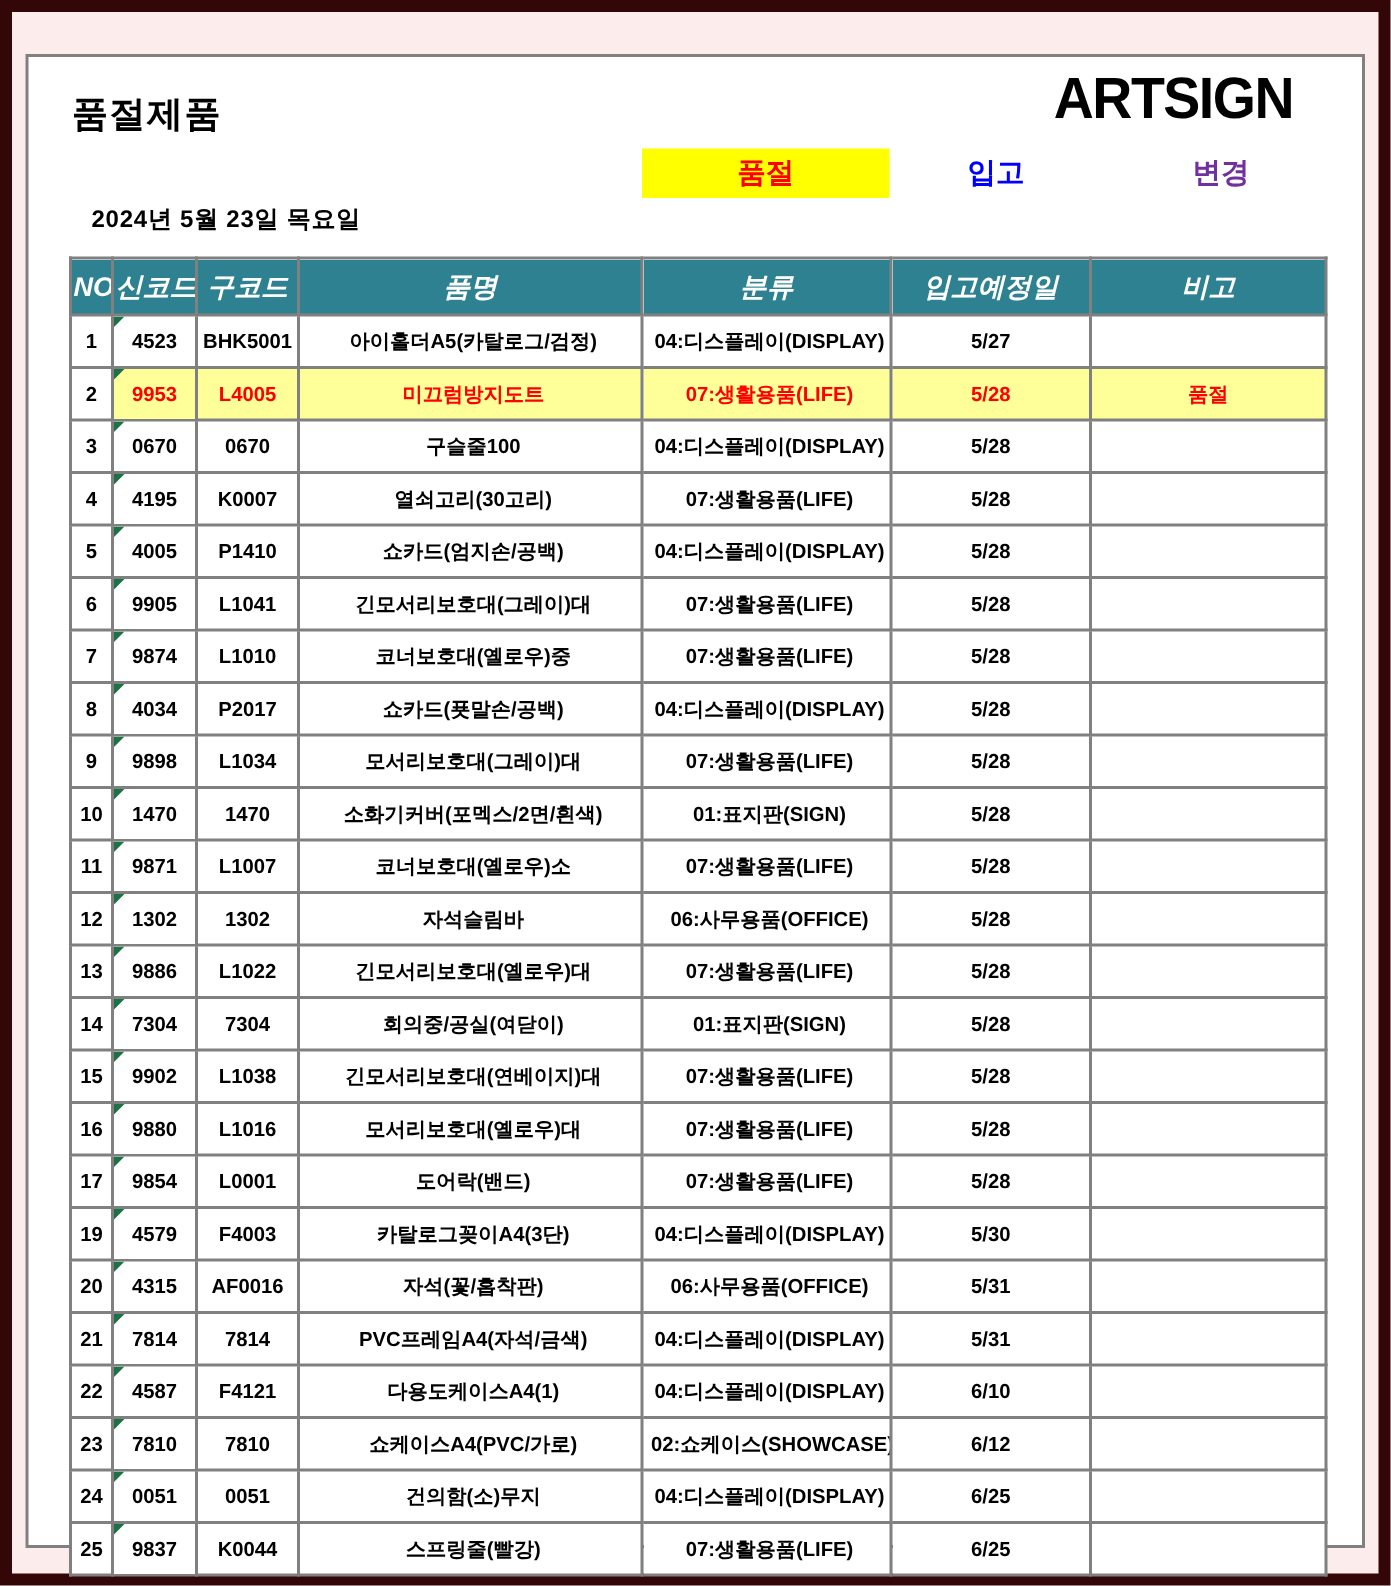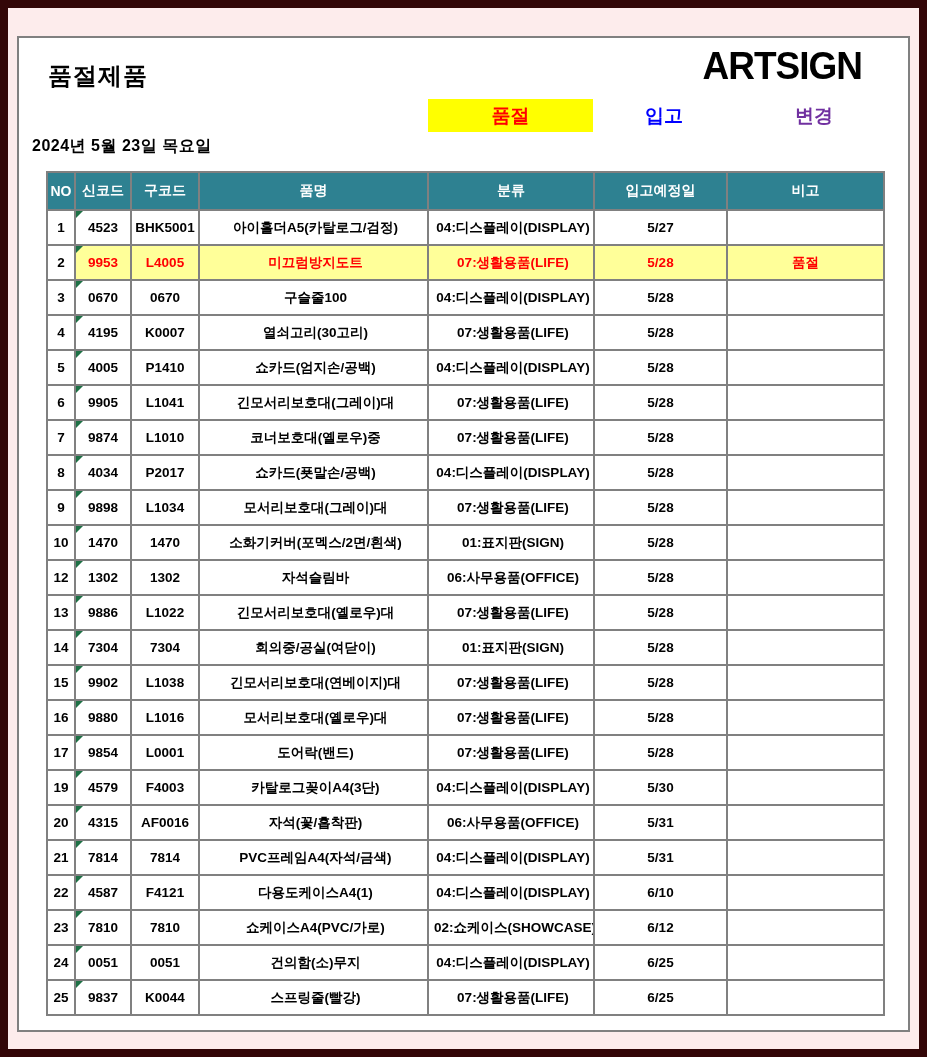--- a/index.html
+++ b/index.html
@@ -10,32 +10,32 @@
     font-weight:bold;color:#000;
   }
   .pink-frame{position:absolute;left:8px;top:8px;right:8px;bottom:8px;background:var(--frame_bg,#FDECEC);}
   .panel{position:absolute;left:9px;top:9px;right:9px;bottom:17px;background:#fff;border:2px solid #808080;margin-top:19px;}
   .page-title{position:absolute;left:29px;top:22px;font-size:24px;letter-spacing:1px;}
   .logo{position:absolute;right:46px;top:7px;font-size:37px;letter-spacing:-1px;transform:scaleY(1.05);}
   .legend-chip{position:absolute;top:61px;height:33px;line-height:33px;text-align:center;font-size:19px;}
   .legend-soldout{left:409px;width:165px;background:var(--legend_soldout_bg,#FFFF00);color:var(--legend_soldout_text,#FF0000);}
   .legend-incoming{left:585px;width:120px;color:var(--legend_incoming_text,#0000FF);}
   .legend-changed{left:735px;width:120px;color:var(--legend_changed_text,#7030A0);}
-  .date-line{position:absolute;left:13px;top:98px;font-size:16px;letter-spacing:0.5px;}
+  .date-line{position:absolute;left:42px;top:98px;font-size:16px;letter-spacing:0.5px;}
   table.sheet{
     position:absolute;left:27px;top:133px;width:837px;
     border-collapse:collapse;table-layout:fixed;
   }
   table.sheet th,table.sheet td{
     border:2px solid var(--grid_border,#808080);
     overflow:hidden;white-space:nowrap;
   }
   table.sheet th{
     height:34px;background:var(--header_bg,#2E8191);color:#fff;
-    font-size:14px;font-weight:bold;text-align:center;
+    font-size:18px;font-weight:bold;text-align:center;font-style:italic;
   }
   table.sheet td{
     height:31px;font-size:13.5px;font-weight:bold;background:#fff;
   }
   td.c{text-align:center;}
   td.l{text-align:center;padding-left:5px;}
   td.code-cell{position:relative;text-align:center;}
   .tri{
     position:absolute;top:0;left:0;width:0;height:0;
     border-top:7px solid #1E7145;border-right:7px solid transparent;
@@ -164,20 +164,29 @@
           <tr>
             <td class="c no-cell">10</td>
             <td class="c code-cell"><span class="tri"></span><span>1470</span></td>
             <td class="c">1470</td>
             <td class="l">소화기커버(포멕스/2면/흰색)</td>
             <td class="l">01:표지판(SIGN)</td>
             <td class="c">5/28</td>
             <td class="c"></td>
           </tr>
           <tr>
+            <td class="c no-cell">11</td>
+            <td class="c code-cell"><span class="tri"></span><span>9871</span></td>
+            <td class="c">L1007</td>
+            <td class="l">코너보호대(옐로우)소</td>
+            <td class="l">07:생활용품(LIFE)</td>
+            <td class="c">5/28</td>
+            <td class="c"></td>
+          </tr>
+          <tr>
             <td class="c no-cell">12</td>
             <td class="c code-cell"><span class="tri"></span><span>1302</span></td>
             <td class="c">1302</td>
             <td class="l">자석슬림바</td>
             <td class="l">06:사무용품(OFFICE)</td>
             <td class="c">5/28</td>
             <td class="c"></td>
           </tr>
           <tr>
             <td class="c no-cell">13</td>

